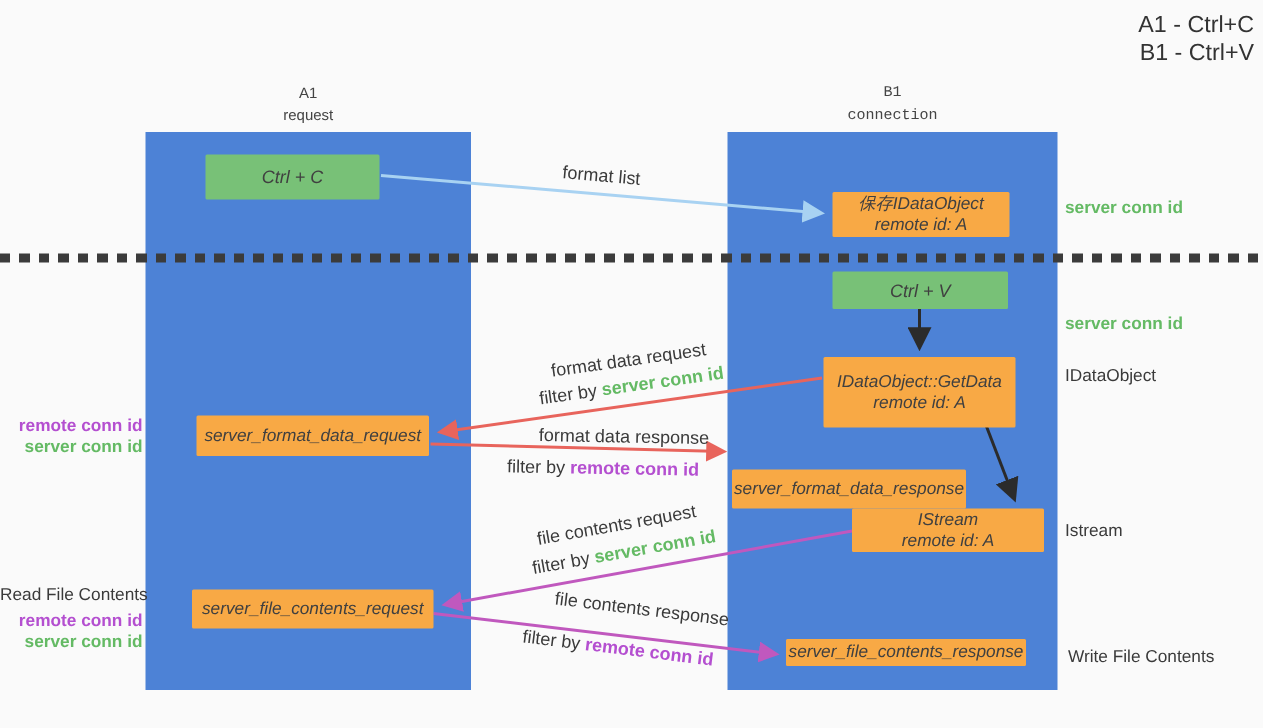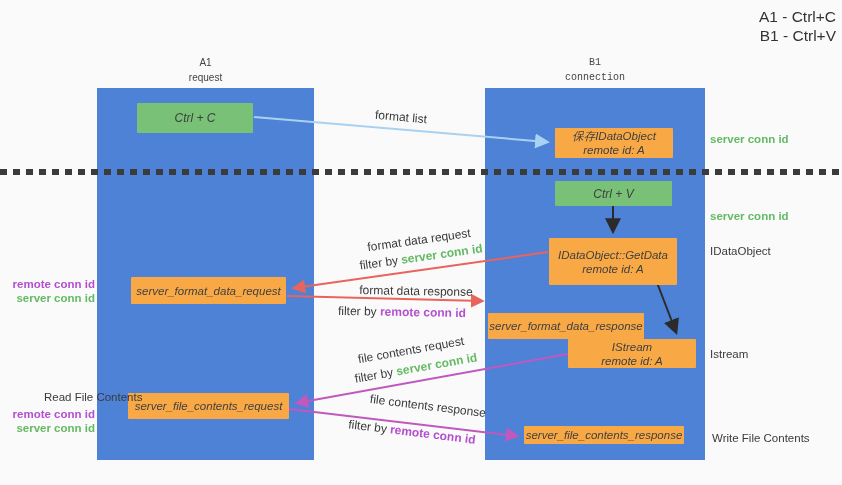--- a/index.html
+++ b/index.html
@@ -182,17 +182,17 @@
   </div>
 
   <div class="side-label green" style="left:710px;top:133px;">server conn id</div>
   <div class="side-label green" style="left:710px;top:210px;">server conn id</div>
   <div class="side-label" style="left:710px;top:245px;">IDataObject</div>
   <div class="side-label" style="left:710px;top:348px;">Istream</div>
   <div class="side-label" style="left:712px;top:432px;">Write File Contents</div>
 
   <div class="side-label purple left-group" style="top:278px;">remote conn id</div>
   <div class="side-label green left-group" style="top:292px;">server conn id</div>
-  <div class="side-label left-group" style="top:391px;padding-left:44px;">Read File Contents</div>
+  <div class="side-label left-group" style="top:391px;">Read File Contents</div>
   <div class="side-label purple left-group" style="top:408px;">remote conn id</div>
   <div class="side-label green left-group" style="top:422px;">server conn id</div>
 
 </div>
 
 </body></html>

